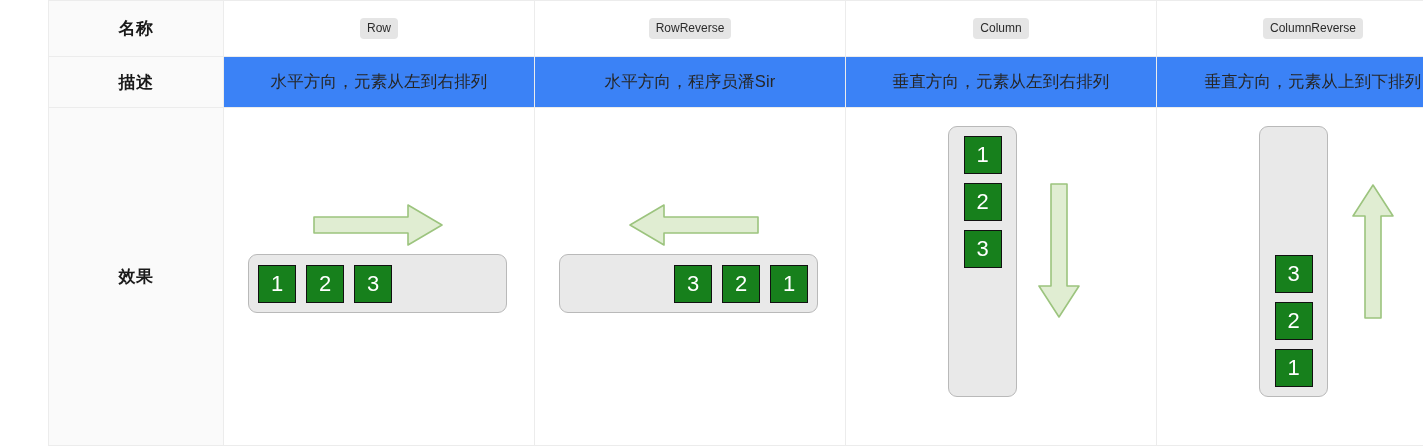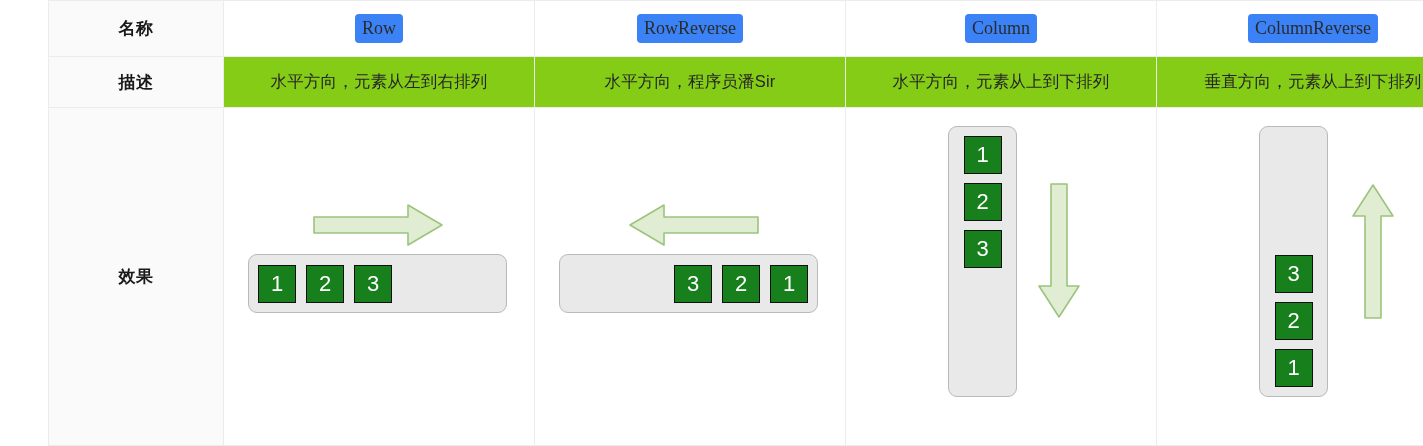--- a/index.html
+++ b/index.html
@@ -59,34 +59,34 @@
   .row-desc td    { height: 51px; margin-left: 21px; }
   .row-effect td  { height: 337px; }
 
   
   .name-cell {
     text-align: center;
     background: #ffffff;
   }
   .code-chip {
     display: inline-block;
-    background: #3b82f6;
+    background: #e5e5e5;
     color: #2b2b2b;
-    font-family: Liberation Serif, serif;
-    font-size: 18px;
+    font-family: Liberation Sans, sans-serif;
+    font-size: 12px;
     line-height: 1.35;
     padding: 2px 7px 3px 7px;
     border-radius: 4px;
     white-space: nowrap;
   }
 
   
   .desc-cell {
     text-align: center;
-    background: #84cc16;
+    background: #3b82f6;
     font-size: 16.5px;
     color: #262626;
     letter-spacing: 0.2px;
   }
 
   
   .effect-cell {
     background: #ffffff;
     position: relative;
   }
@@ -204,21 +204,21 @@
 
       <td class="name-cell">
         <span class="code-chip">ColumnReverse</span>
       </td>
     </tr>
 
     <tr class="row-desc">
       <td class="label-cell">描述</td>
       <td class="desc-cell">水平方向，元素从左到右排列</td>
       <td class="desc-cell">水平方向，程序员潘Sir</td>
-      <td class="desc-cell">水平方向，元素从上到下排列</td>
+      <td class="desc-cell">垂直方向，元素从左到右排列</td>
       <td class="desc-cell">垂直方向，元素从上到下排列</td>
     </tr>
 
     <tr class="row-effect">
       <td class="label-cell">效果</td>
 
       <td class="effect-cell">
         <div class="effect-inner">
           <div class="arrow h-right">
             <svg width="133" height="46" viewBox="0 0 133 46">

